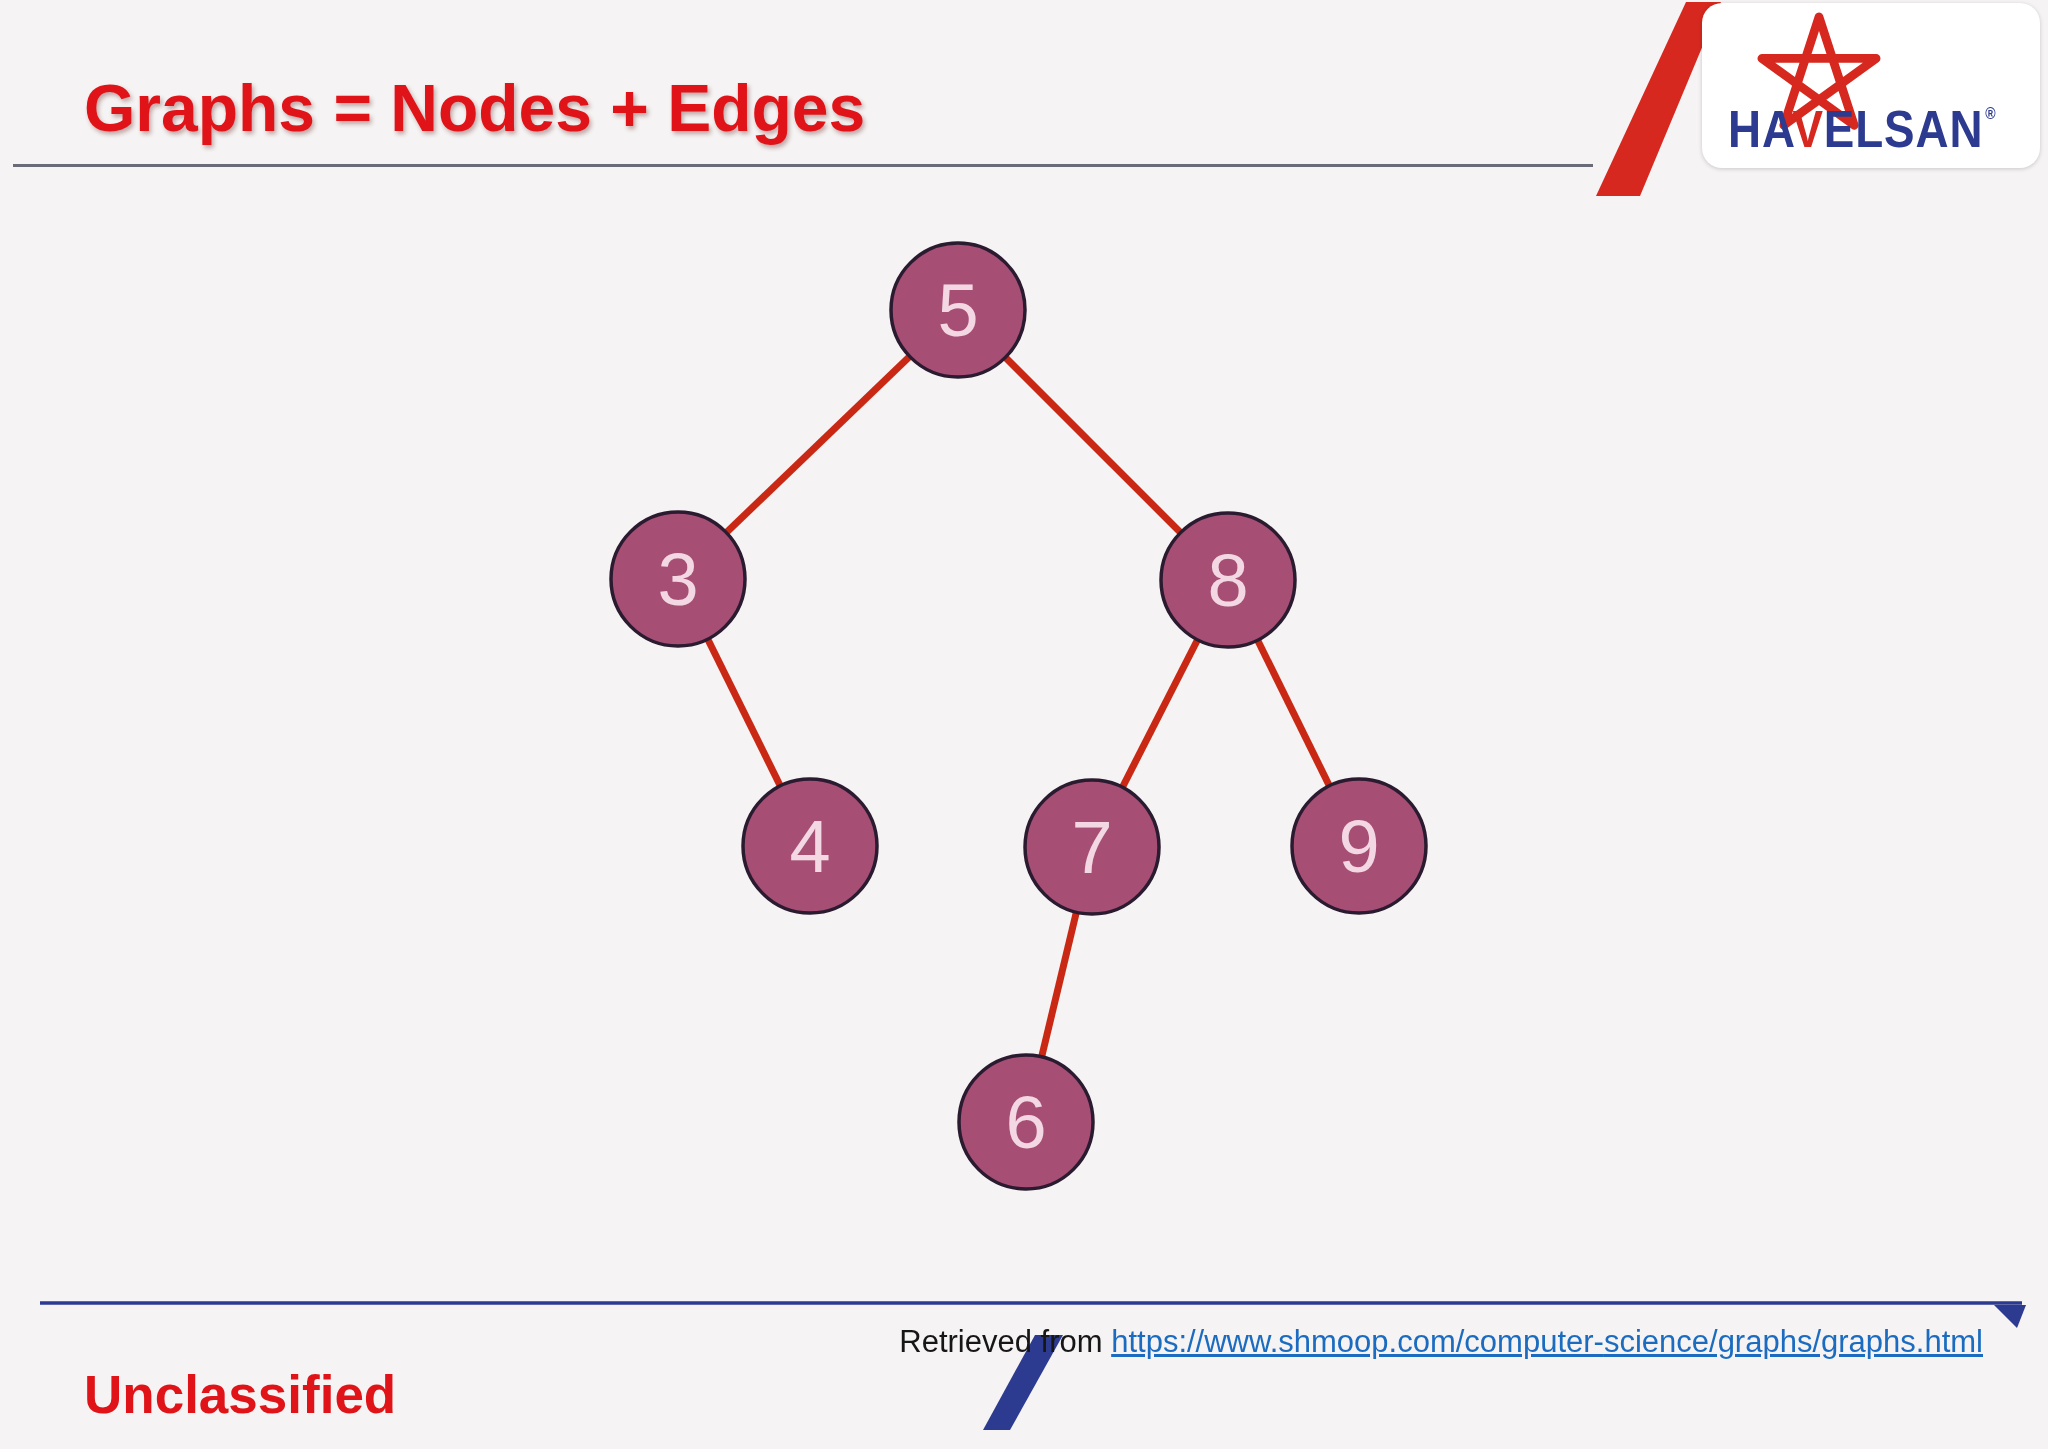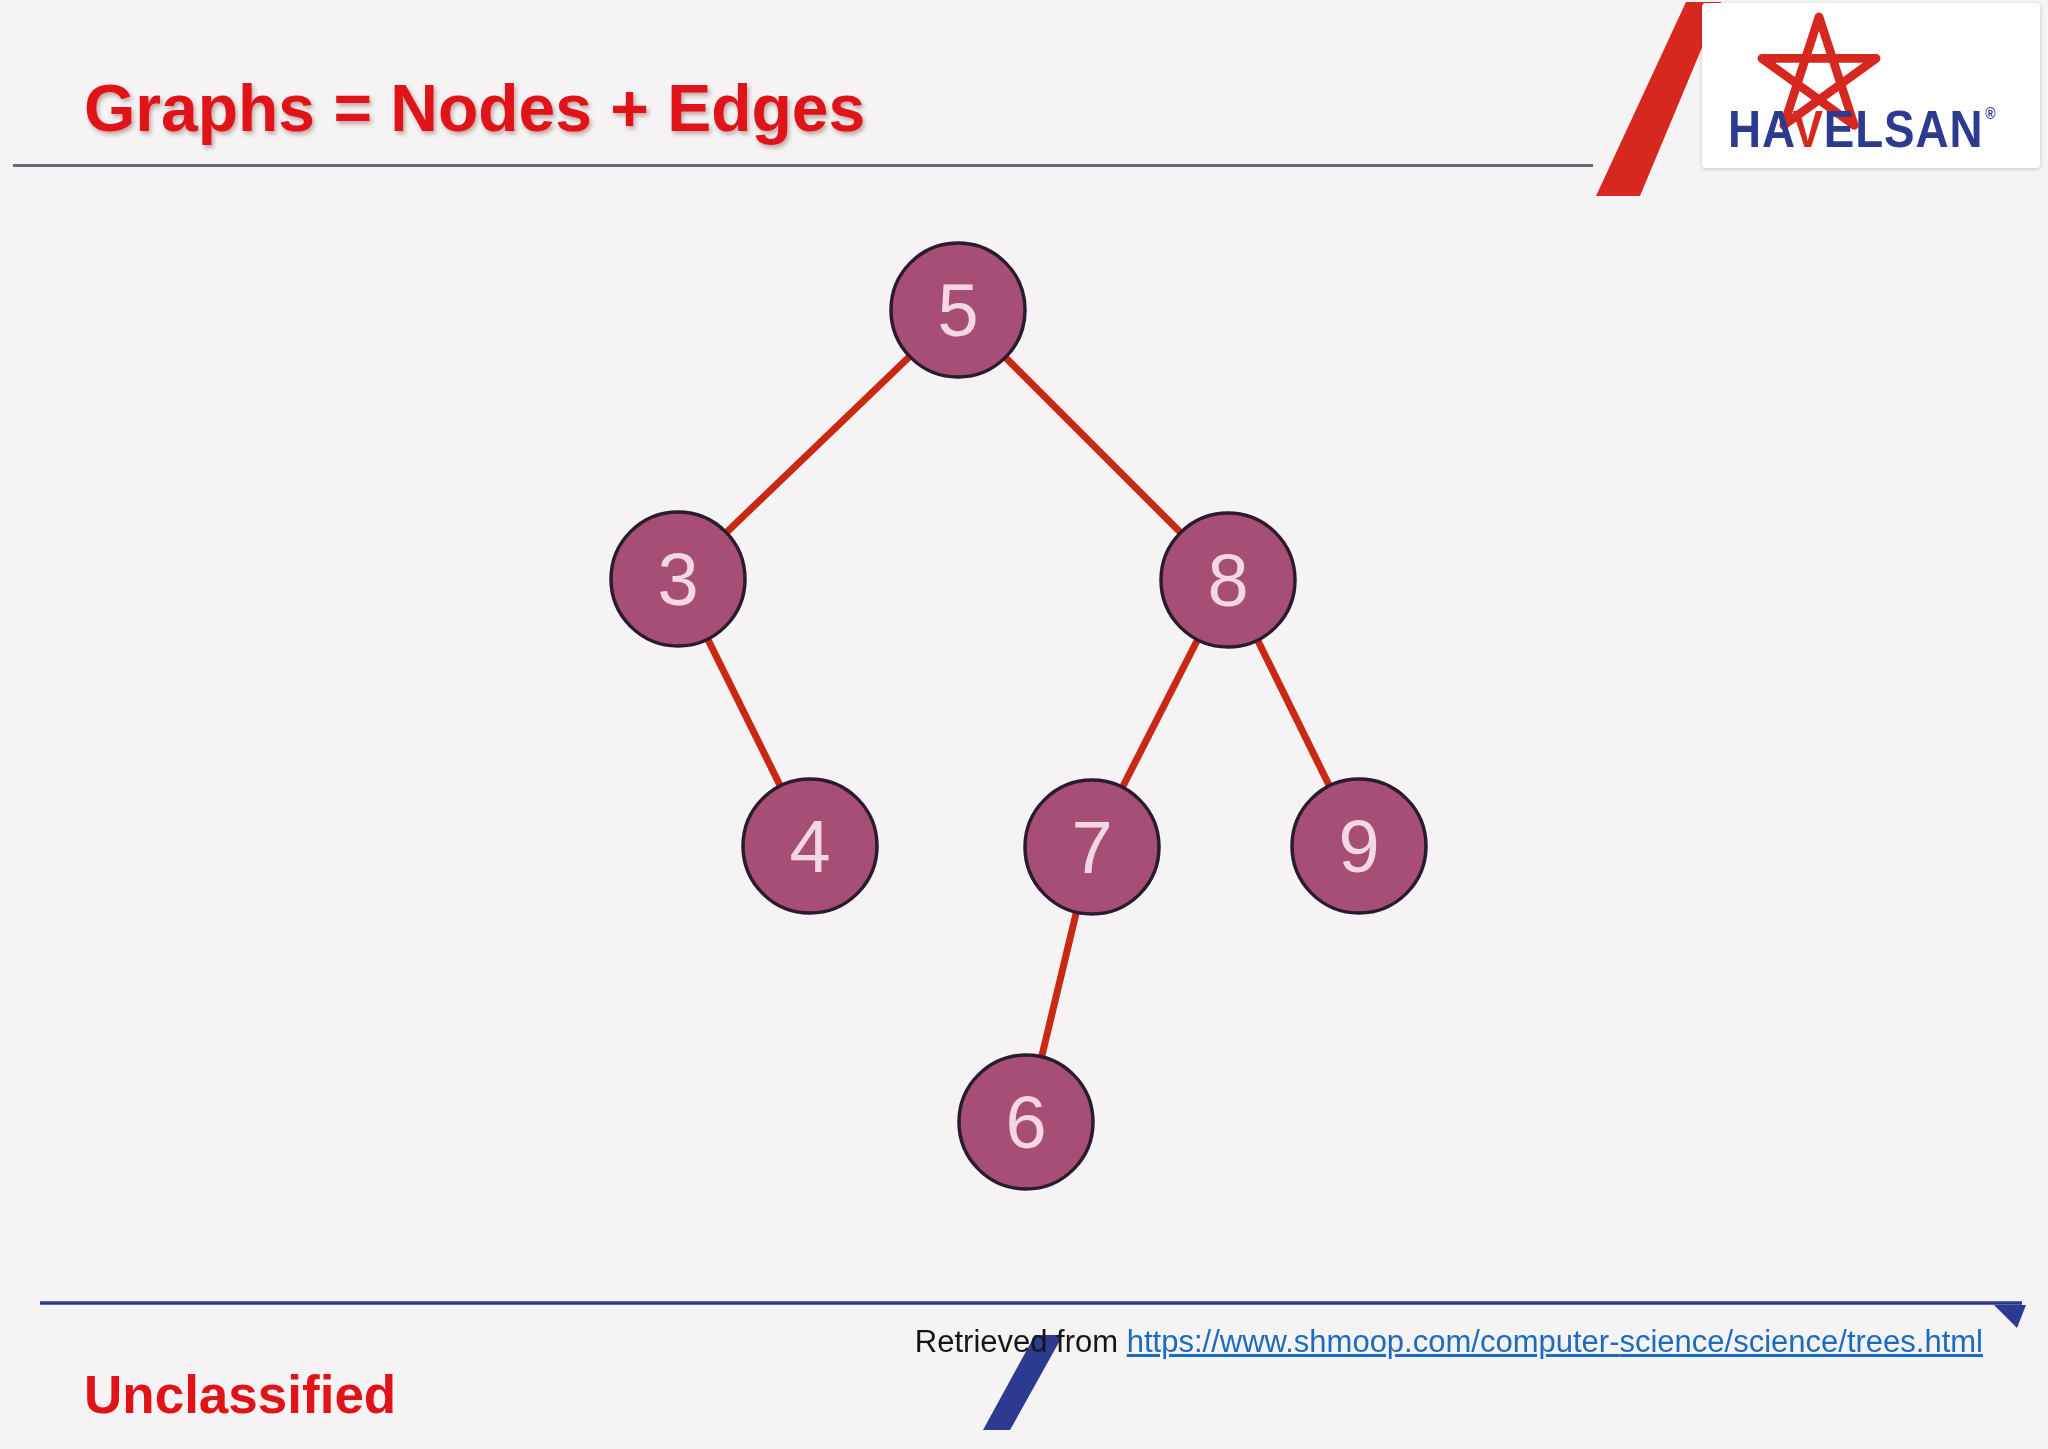--- a/index.html
+++ b/index.html
@@ -22,21 +22,21 @@
   }
   
   .deco{position:absolute;left:0;top:0;width:2048px;height:1449px;pointer-events:none;}
   .logo-stripe{fill:var(--logo-red,#d6281e);}
   .footer-rule-line{stroke:var(--navy,#2c3a8f);stroke-width:3.5;}
   .footer-arrow{fill:var(--navy,#2c3a8f);}
   .footer-stripe{fill:var(--navy,#2c3a8f);}
   
   .logo-box{
     position:absolute;left:1702px;top:3px;width:338px;height:165px;
-    background:#ffffff;border-radius:4px;
+    background:#ffffff;border-radius:20px;
     box-shadow:0 1px 4px rgba(0,0,0,.18);
   }
   .star{position:absolute;left:42px;top:8px;width:150px;height:122px;}
   .star path{fill:none;stroke:var(--logo-red,#d6281e);stroke-width:9;stroke-linecap:round;stroke-linejoin:round;}
   .logo-text{
     position:absolute;left:26px;top:96px;
     font-size:52px;font-weight:bold;letter-spacing:1px;
     color:var(--navy,#2c3a8f);white-space:nowrap;
     transform:scaleX(.88);transform-origin:0 50%;
   }
@@ -107,16 +107,16 @@
       <circle cx="1359" cy="846" r="67" class="node"></circle>
       <text x="1359" y="872" class="nlabel">9</text>
       <circle cx="1026" cy="1122" r="67" class="node"></circle>
       <text x="1026" y="1148" class="nlabel">6</text>
     </svg>
 
   <div class="classification">Unclassified</div>
 
   <div class="source">
     <span class="src-line"><span>Retrieved from </span><a class="src-link" href="#">https://www.shmoop.com/computer-</a></span>
-    <span class="src-line"><a class="src-link" href="#">science/science/trees.html</a></span>
+    <span class="src-line"><a class="src-link" href="#">science/graphs/graphs.html</a></span>
   </div>
 
 </div>
 
 </body></html>

